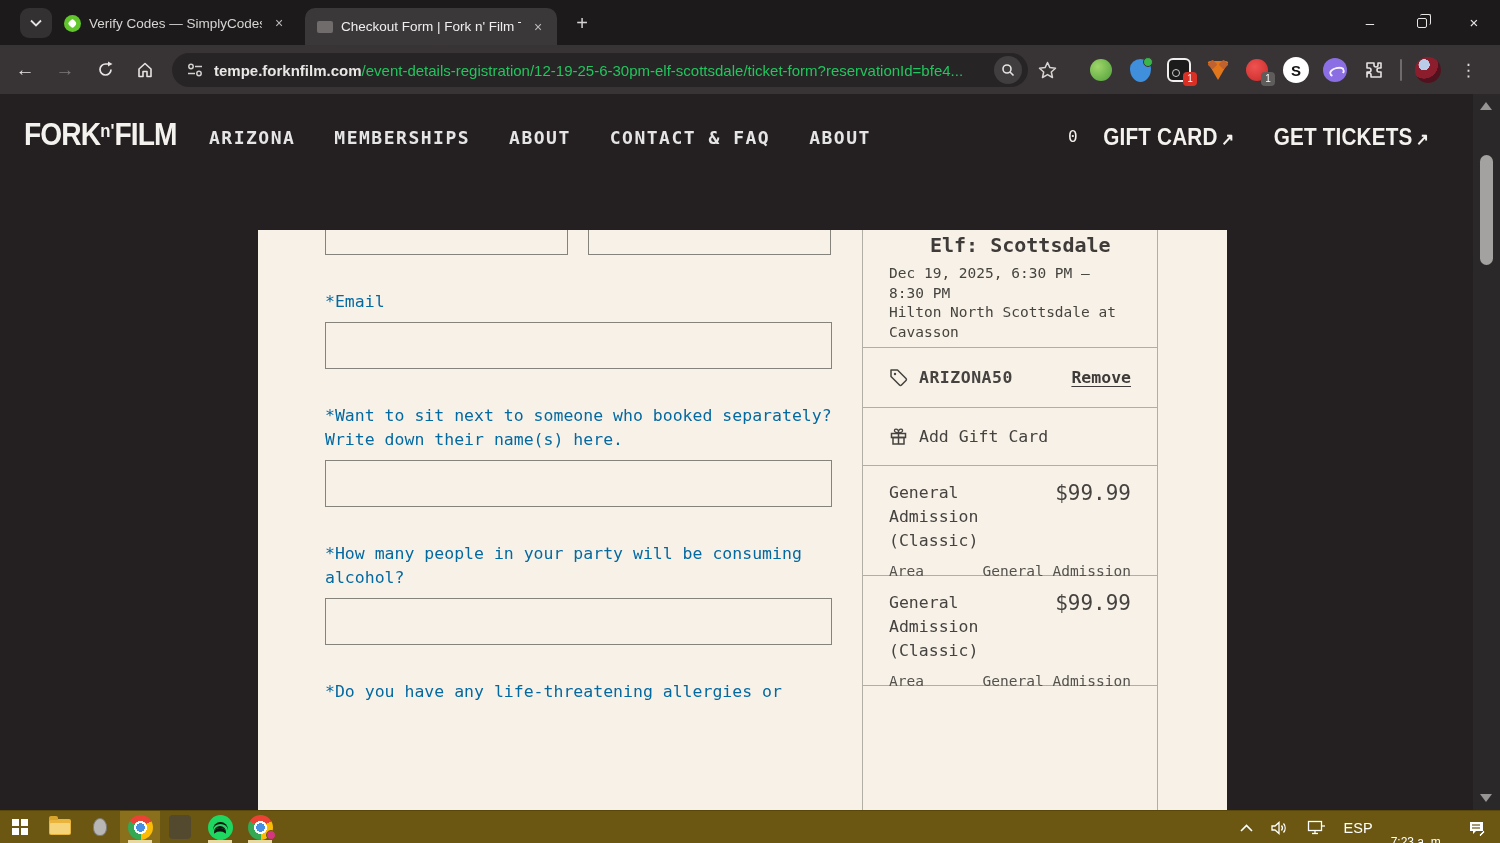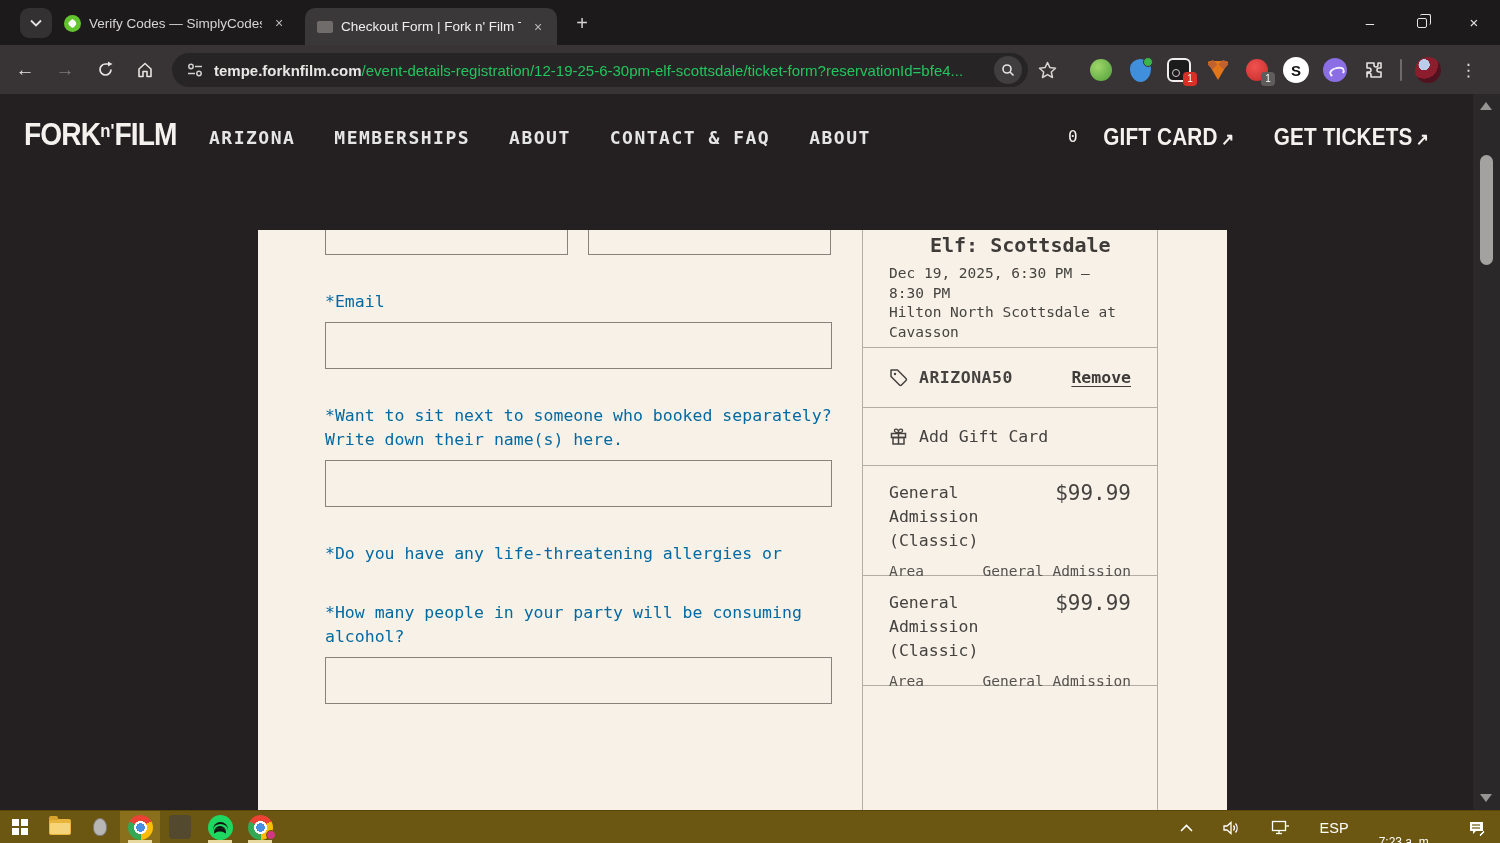--- a/index.html
+++ b/index.html
@@ -193,21 +193,21 @@
   .spotify-icon { width: 25px; height: 25px; border-radius: 50%; background: #1ed760;
     position: relative; overflow: hidden; }
   .spotify-icon::before { content: ""; position: absolute; left: 5px; top: 7px; width: 15px;
     height: 14px; border-top: 2.5px solid #121212; border-radius: 50%; }
   .spotify-icon::after { content: ""; position: absolute; left: 6px; top: 11px; width: 12px;
     height: 10px; border-top: 2.5px solid #121212; border-radius: 50%;
     box-shadow: 0 4px 0 -1.5px #1ed760, 0 4.5px 0 -1px #121212 inset; }
   .profile-badge { position: absolute; right: 4px; bottom: 3px; width: 10px; height: 10px;
     border-radius: 50%; background: #d6367f; border: 1.5px solid #6b5712; }
   .tray { position: absolute; right: 0; top: 0; height: 33px; display: flex;
-    align-items: center; gap: 30px; padding-right: 14px; color: #fff; }
+    align-items: center; gap: 18px; padding-right: 14px; color: #fff; }
   .tray-item { display: flex; align-items: center; justify-content: center; cursor: pointer; }
   .tray-text { font-size: 14.5px; color: #fff; }
   .tray-time { font-size: 12px; margin-top: 28px; }
 
   .icon-svg { display: block; }
 </style>
 </head>
 <body>
 
 <div class="tab-strip">
@@ -345,26 +345,26 @@
         <input class="field-input" style="">
       </div>
 
 
       <div class="field-group">
         <div class="field-label">*Want to sit next to someone who booked separately? Write down their name(s) here.</div>
         <input class="field-input" style="">
       </div>
 
       <div class="field-group">
-        <div class="field-label">*Do you have any life-threatening allergies or</div>
-      </div>
-
-      <div class="field-group">
         <div class="field-label">*How many people in your party will be consuming alcohol?</div>
         <input class="field-input" style="">
+      </div>
+
+      <div class="field-group">
+        <div class="field-label">*Do you have any life-threatening allergies or</div>
       </div>
     </div>
 
     <aside class="summary-col">
 
       <div class="sum-box event-box">
         <div class="event-title">Elf: Scottsdale</div>
         <div class="event-meta">Dec 19, 2025, 6:30 PM – 8:30 PM</div>
         <div class="event-meta">Hilton North Scottsdale at Cavasson</div>
       </div>

